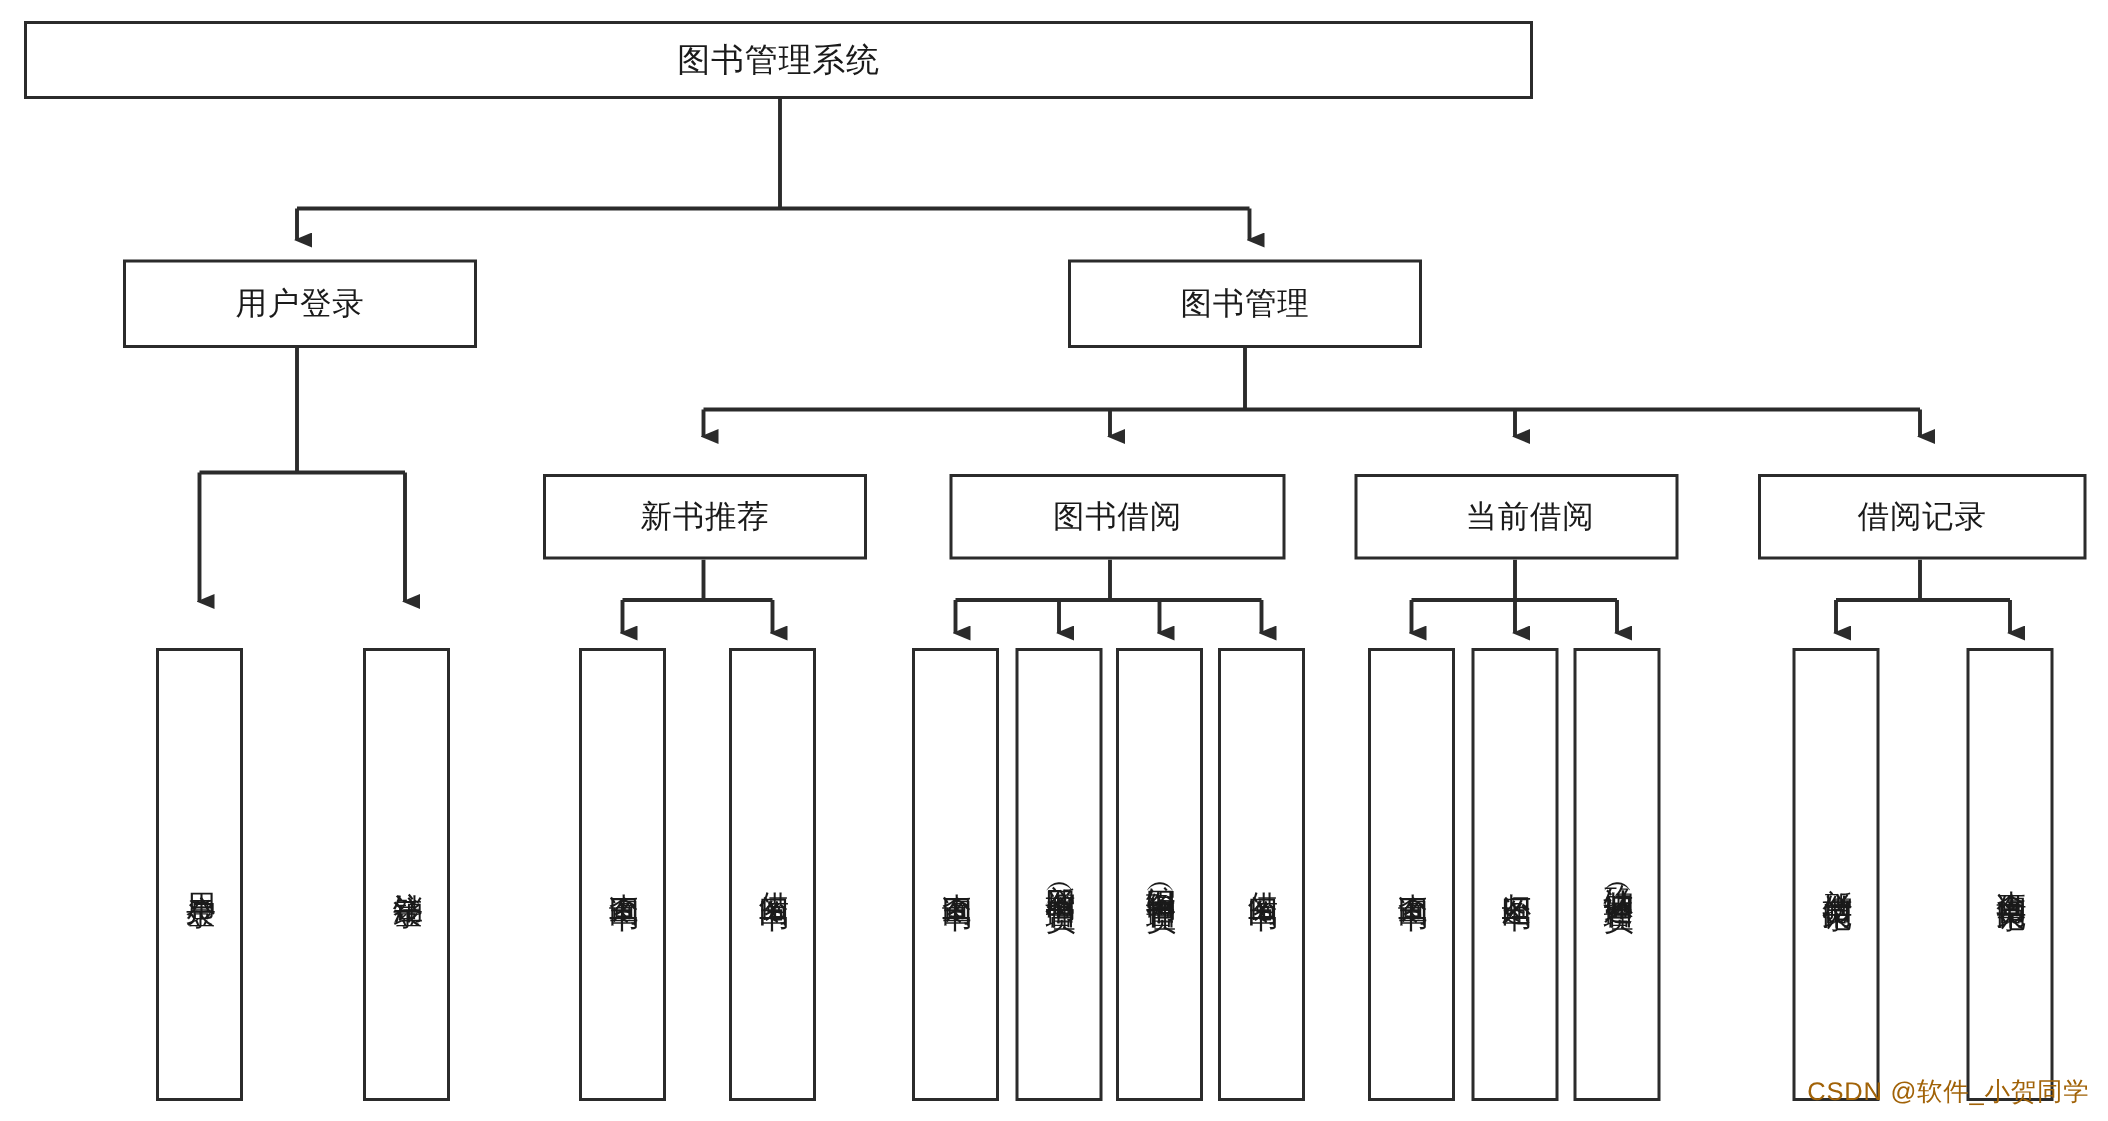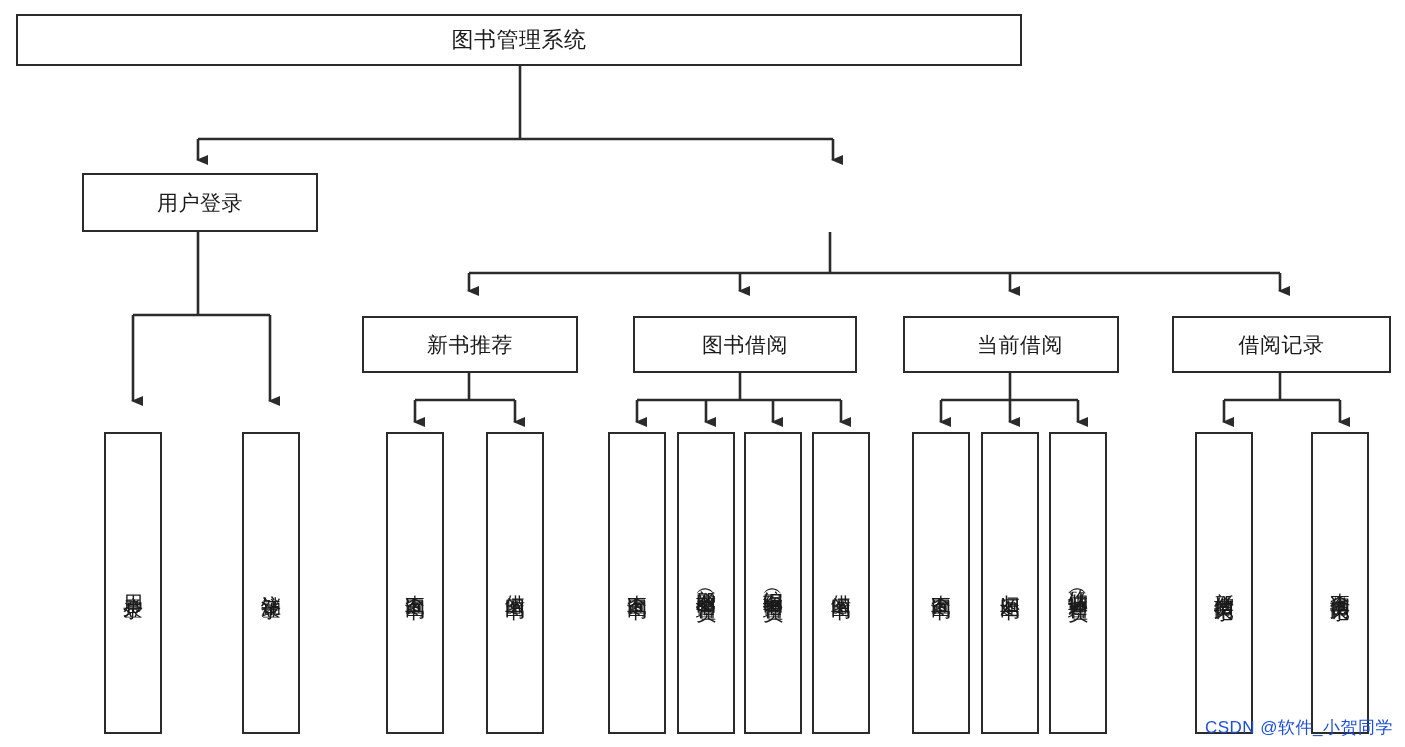--- a/index.html
+++ b/index.html
@@ -66,21 +66,21 @@
     font-size: 20px;
     line-height: 1.05;
     letter-spacing: 2px;
     white-space: nowrap;
   }
   .watermark {
     position: absolute;
     right: 12px;
     bottom: 8px;
     font-size: 17px;
-    color: #1d4ed8;
+    color: #a16207;
     letter-spacing: 0.5px;
     z-index: 5;
     white-space: nowrap;
   }
 </style>
 </head>
 <body>
 
 <div id="canvas">
 
@@ -135,20 +135,23 @@
     </g>
   </svg>
 
   <div class="node h-node root" style="left:16px; top:14px; width:1006px; height:52px;">
     <span class="node-label">图书管理系统</span>
   </div>
 
   <div class="node h-node" style="left:82px; top:173px; width:236px; height:59px;">
     <span class="node-label">用户登录</span>
   </div>
+  <div class="node h-node" style="left:712px; top:173px; width:236px; height:59px;">
+    <span class="node-label">图书管理</span>
+  </div>
 
   <div class="node h-node" style="left:362px; top:316px; width:216px; height:57px;">
     <span class="node-label">新书推荐</span>
   </div>
   <div class="node h-node" style="left:633px; top:316px; width:224px; height:57px;">
     <span class="node-label">图书借阅</span>
   </div>
   <div class="node h-node" style="left:903px; top:316px; width:216px; height:57px;padding-left:18px;">
     <span class="node-label">当前借阅</span>
   </div>

